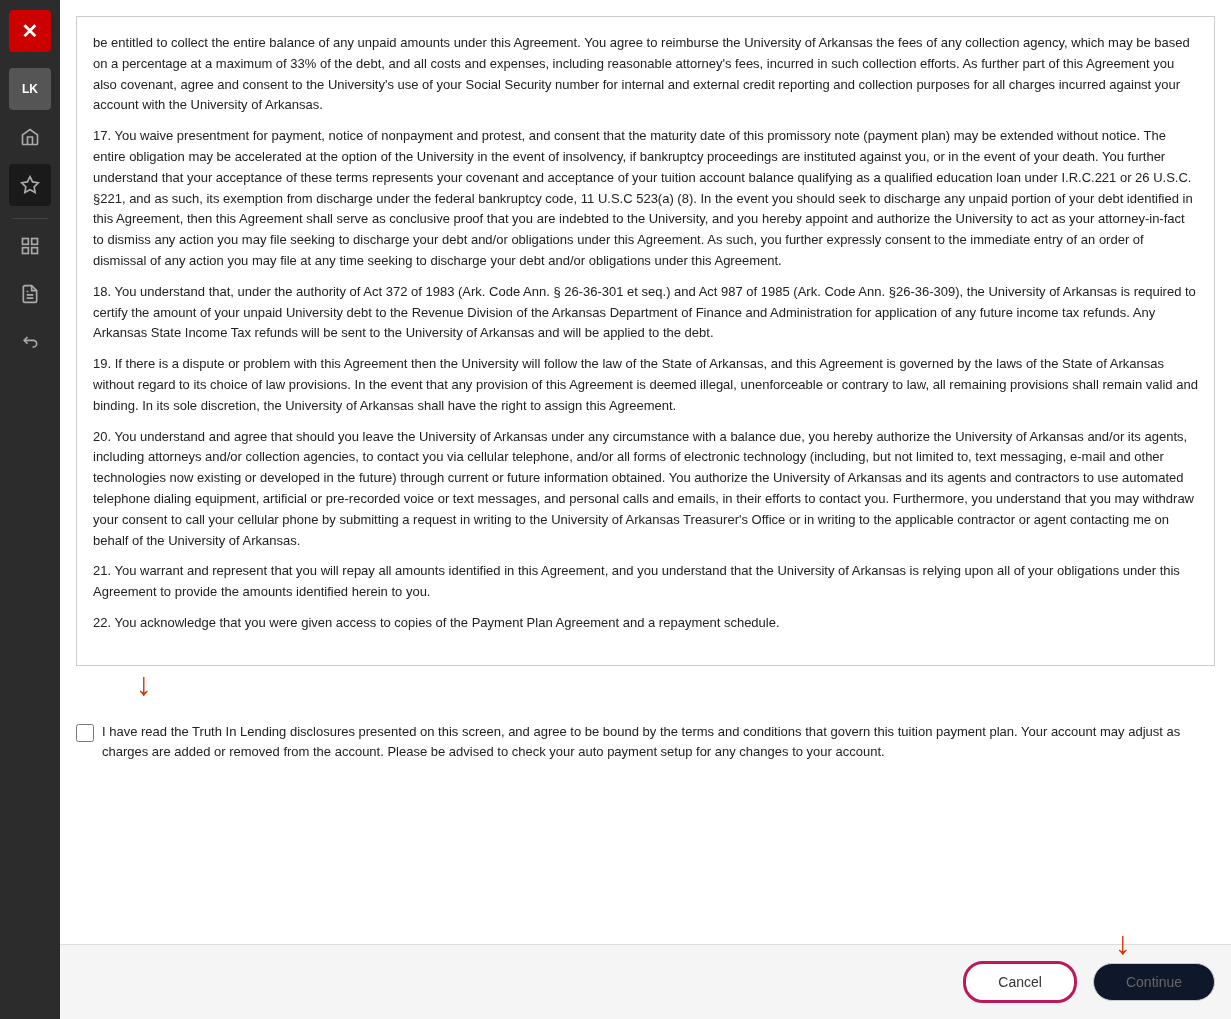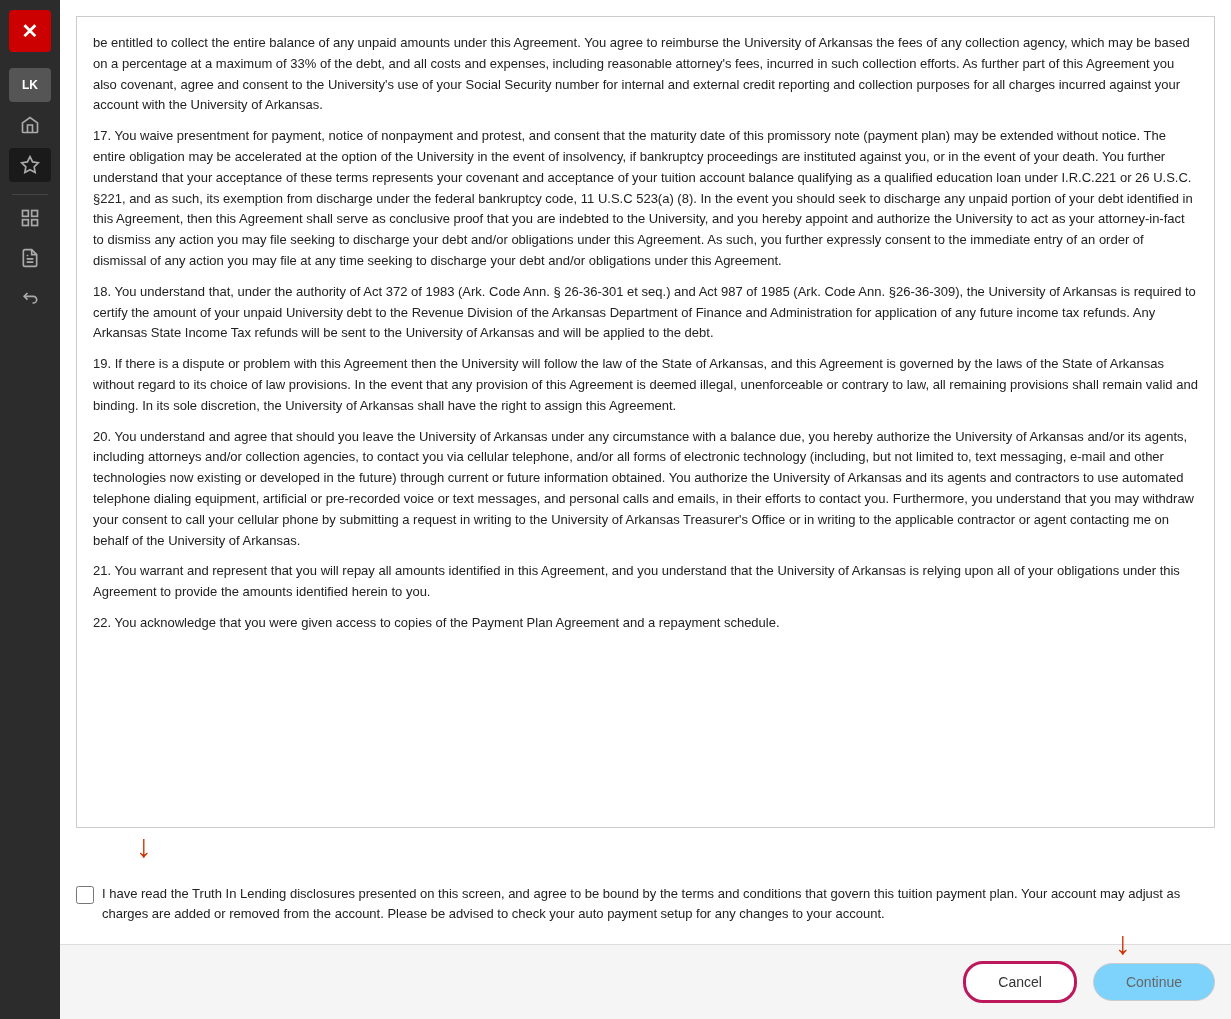--- a/index.html
+++ b/index.html
@@ -25,21 +25,21 @@
       align-items: center;
       justify-content: center;
       color: white;
       font-size: 20px;
       font-weight: bold;
       margin-bottom: 16px;
       cursor: pointer;
     }
     .sidebar-item {
       width: 42px;
-      height: 34px;
+      height: 42px;
       display: flex;
       align-items: center;
       justify-content: center;
       color: #aaa;
       font-size: 18px;
       margin-bottom: 6px;
       border-radius: 4px;
       cursor: pointer;
     }
     .sidebar-item.active { background: #1a1a1a; }
@@ -67,21 +67,21 @@
       position: relative;
     }
 
     .text-area {
       border: 1px solid #ccc;
       margin: 16px 16px 0 16px;
       padding: 16px;
       font-size: 13px;
       line-height: 1.6;
       color: #222;
-      height: 812px;
+      height: 650px;
       overflow-y: auto;
       background: #fff;
     }
 
     .text-area p {
       margin-bottom: 10px;
     }
 
     
     .checkbox-section {
@@ -150,21 +150,21 @@
       border-radius: 20px;
       background: #fff;
       color: #333;
       font-size: 14px;
       cursor: pointer;
     }
     .btn-continue {
       padding: 10px 32px;
       border: 1px solid #ccc;
       border-radius: 20px;
-      background: #7dd3fc;
+      background: #0f172a;
       color: #666;
       font-size: 14px;
       cursor: pointer;
     }
     .arrow-down-footer {
       position: absolute;
       right: 100px;
       top: -20px;
       color: #cc3300;
       font-size: 32px;

